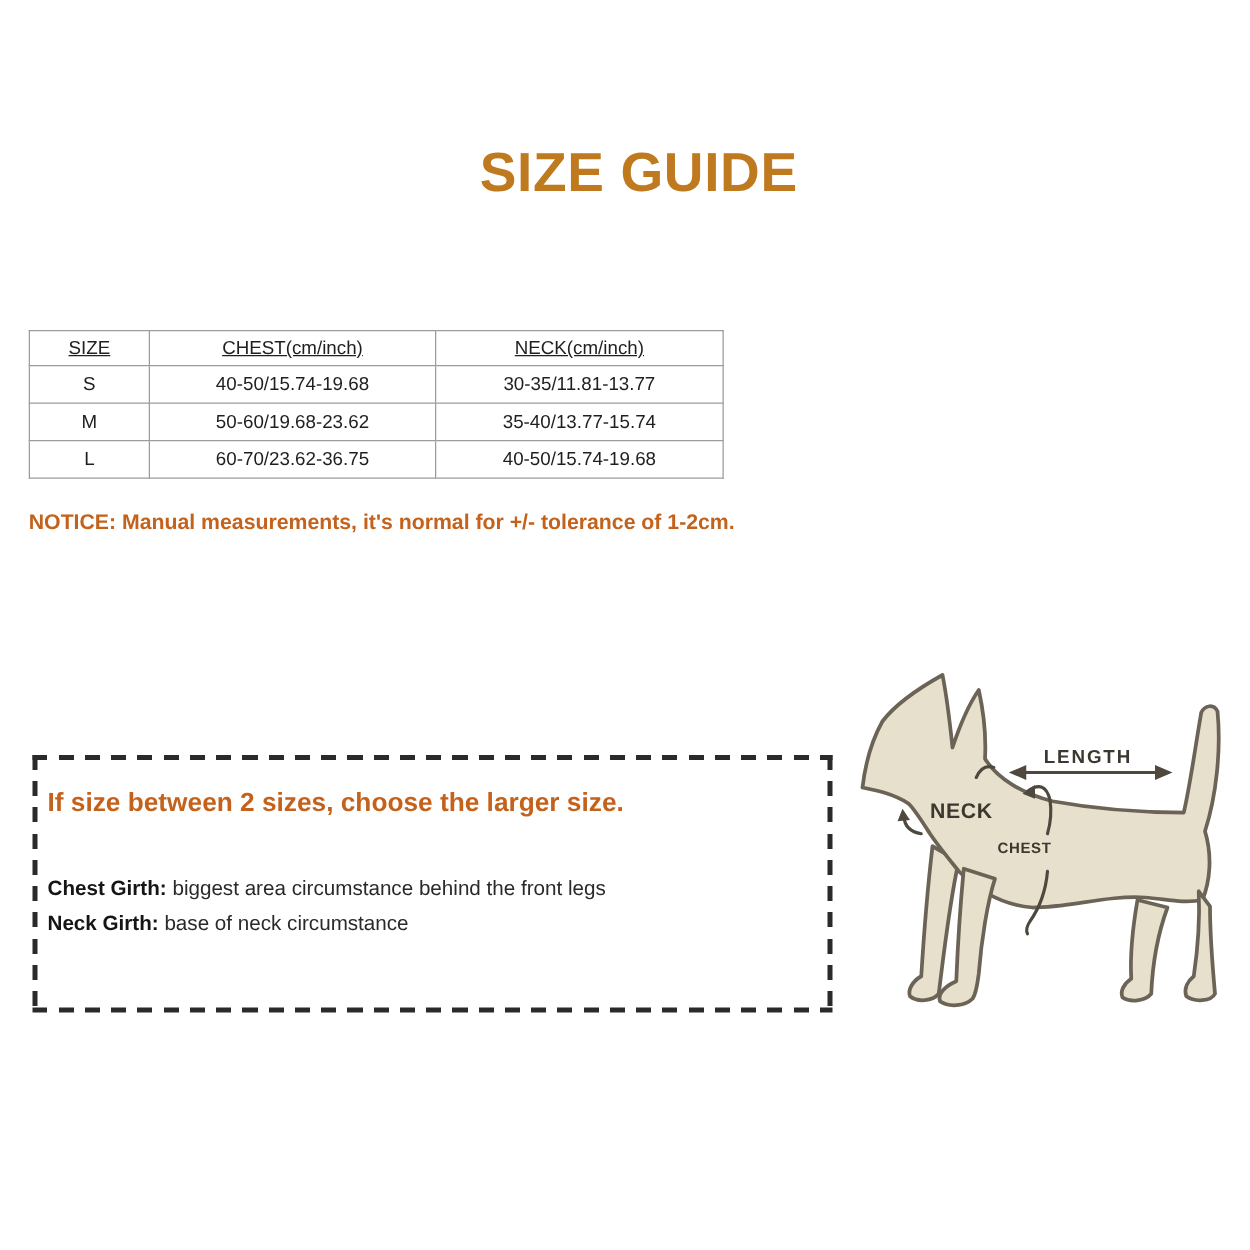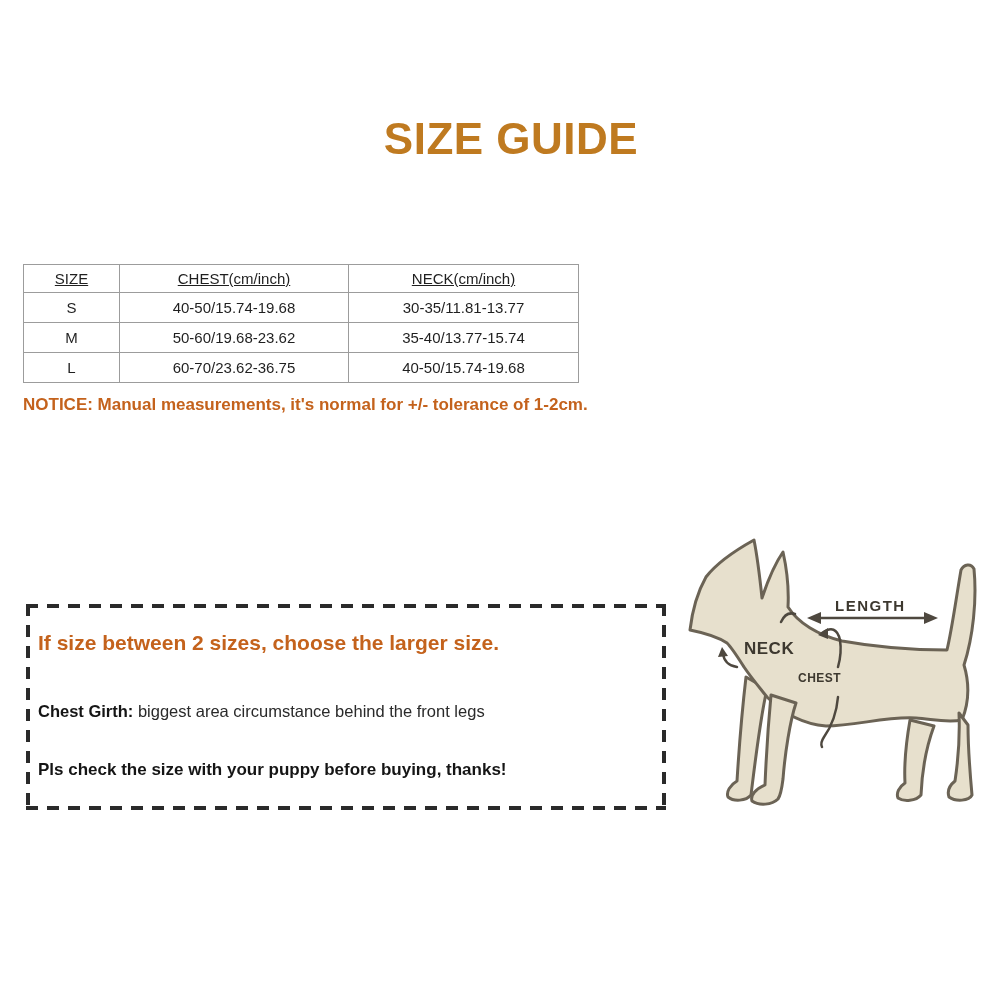--- a/index.html
+++ b/index.html
@@ -21,21 +21,21 @@
     border:1px solid #9c9c9c;text-align:center;font-weight:normal;
     padding:0;vertical-align:middle;
   }
   .size-table th{height:27px;text-decoration:underline;}
   .size-table td{height:29px;}
   .col-size{width:95px;}
   .col-chest{width:228px;}
   .col-neck{width:229px;}
   
   .notice{
-    position:absolute;left:23px;top:395px;font-size:17px;font-weight:bold;
+    position:absolute;left:23px;top:408px;font-size:17px;font-weight:bold;
     color:#c4621c;
   }
   
   .tips-box{position:absolute;left:26px;top:604px;width:640px;height:206px;}
   .edge{position:absolute;}
   .edge-top{left:0;right:0;top:0;height:4px;background:repeating-linear-gradient(90deg,#2a2a2a 0 12px,transparent 12px 21px);}
   .edge-bottom{left:0;right:0;bottom:0;height:4px;background:repeating-linear-gradient(90deg,#2a2a2a 0 12px,transparent 12px 21px);}
   .edge-left{top:0;bottom:0;left:0;width:4px;background:repeating-linear-gradient(180deg,#2a2a2a 0 12px,transparent 12px 21px);}
   .edge-right{top:0;bottom:0;right:0;width:4px;background:repeating-linear-gradient(180deg,#2a2a2a 0 12px,transparent 12px 21px);}
   .tips-headline{
@@ -92,22 +92,22 @@
 
   <div class="tips-box">
     <div class="edge edge-top"></div>
     <div class="edge edge-bottom"></div>
     <div class="edge edge-left"></div>
     <div class="edge edge-right"></div>
 
     <div class="tips-headline">If size between 2 sizes, choose the larger size.</div>
 
     <div class="tip-line tip-2"><span class="lbl">Chest Girth:</span><span> biggest area circumstance behind the front legs</span></div>
+    <div class="tip-line tip-3"><span class="lbl">Neck Girth:</span><span> base of neck circumstance</span></div>
 
-    <div class="tips-footer">Pls check the size with your puppy before buying, thanks!</div>
   </div>
 
   <div class="dog-wrap">
     <svg width="330" height="310" viewBox="0 0 330 310" xmlns="http://www.w3.org/2000/svg">
       <g stroke="#6b6355" stroke-width="3" fill="#e7e0cd" stroke-linejoin="round" stroke-linecap="round">
 
         <path d="M 76,162 C 72,196 69,234 67,266 C 60,270 56,277 58,282 C 64,287 76,286 81,280 C 85,248 90,204 97,174 Z"></path>
 
         <path d="M 240,205 C 236,228 234,250 235,268 C 229,272 226,278 228,283 C 234,287 246,286 251,280 C 252,256 257,230 264,211 Z"></path>
 

